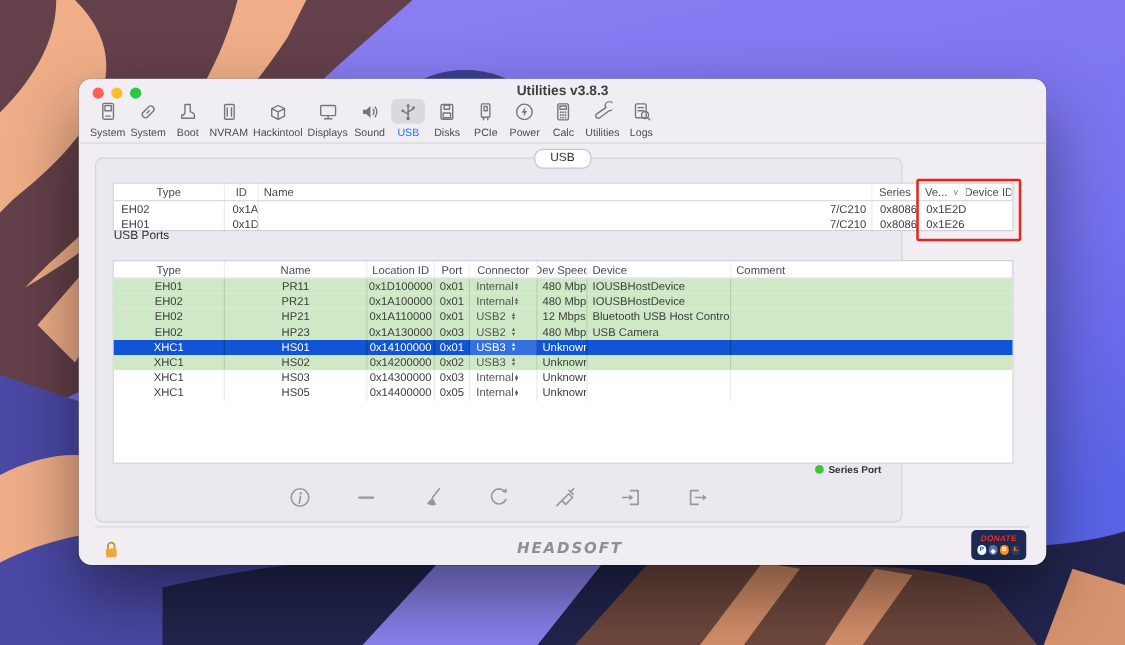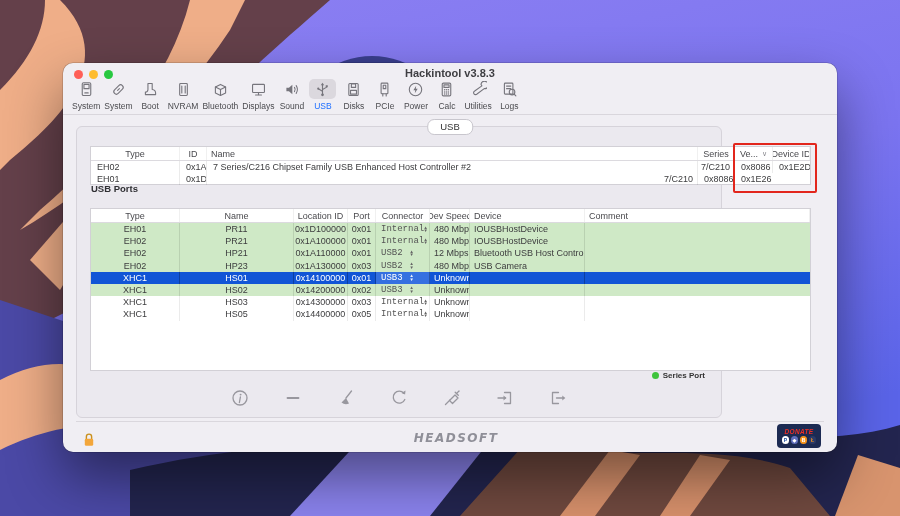--- a/index.html
+++ b/index.html
@@ -45,28 +45,28 @@
   .hrow .cell.hleft{justify-content:flex-start;}
   .ctl-tbl .tblrow.drow{height:12px;}
   .ctl-tbl .drow .cell{padding-left:6px;}
   .ctl-tbl .drow .c3{justify-content:flex-end;padding-right:4px;}
   .port-tbl .tblrow.drow{height:12.2px;}
   .port-tbl .drow .c0,.port-tbl .drow .c1,.port-tbl .drow .c2,.port-tbl .drow .c3{justify-content:center;}
   .drow.green{background:#cfe9c6;}
   .drow.green .cell{border-right-color:rgba(0,0,0,.10);}
   .drow.selected{background:#1155d6;color:#fff;}
   .drow.selected .cell{border-right-color:rgba(0,0,0,.25);}
-  .cell.conn{justify-content:space-between;padding:0 16px 0 5px;color:#555;font-family:Liberation Mono, monospace;}
+  .cell.conn{justify-content:space-between;padding:0 16px 0 5px;color:#555;}
   .drow.selected .cell.conn{color:#fff;background:#3570e0;}
   .stepper{display:flex;flex-direction:column;font-size:4.5px;line-height:3.6px;color:#666;}
   .drow.selected .stepper{color:#eaf0ff;}
   .sort-ind{font-size:7px;color:#8a8a90;margin-left:4px;}
   .annotation-box{position:absolute;top:-4px;width:80px;height:46px;
     border:2px solid #e2261c;border-radius:2px;pointer-events:none;z-index:2;}
-  .section-label{position:absolute;left:14px;top:56px;font-size:9.5px;font-weight:bold;color:#2f2f33;}
+  .section-label{position:absolute;left:14px;top:56px;font-size:9.5px;font-weight:normal;color:#2f2f33;}
   
   .legend{position:absolute;right:16px;top:244px;display:flex;align-items:center;gap:4px;}
   .legend-dot{width:7px;height:7px;border-radius:50%;background:#3ec43c;}
   .legend-lbl{font-size:8px;font-weight:bold;color:#333;}
   .actions{position:absolute;left:0;right:0;top:260px;display:flex;justify-content:center;gap:31px;}
   .action{width:22px;height:22px;color:#98979e;display:flex;align-items:center;justify-content:center;}
   .action svg{width:20px;height:20px;}
   
   .footer-divider{position:absolute;top:358px;left:13px;right:13px;height:1px;background:#dad7dd;}
   .lock{position:absolute;left:19px;top:368px;width:14px;height:17px;}
@@ -113,21 +113,21 @@
     <path d="M660,516 L700,455 L730,460 L690,516 Z" fill="#d8916c"></path>
     <path d="M835,516 L858,455 L900,468 L900,516 Z" fill="#d8946e"></path>
   </svg>
 
   <div class="window">
     <div class="traffic">
       <span class="t-red"></span>
       <span class="t-yellow"></span>
       <span class="t-green"></span>
     </div>
-    <div class="win-title">Hackintool v3.8.3</div>
+    <div class="win-title">Utilities v3.8.3</div>
 
     <div class="toolbar">
         <div class="tb-item">
           <span class="iconwrap">
             <svg viewBox="0 0 20 20">
               <rect x="5" y="2" width="10" height="15" rx="1.5" fill="none" stroke="currentColor" stroke-width="1.3" stroke-linecap="round" stroke-linejoin="round"></rect>
               <rect x="7" y="4" width="6" height="5" fill="none" stroke="currentColor" stroke-width="1.3" stroke-linecap="round" stroke-linejoin="round"></rect>
               <line x1="8" y1="14" x2="12" y2="14" fill="none" stroke="currentColor" stroke-width="1.3" stroke-linecap="round" stroke-linejoin="round"></line>
             </svg>
           </span>
@@ -162,21 +162,21 @@
           </span>
           <span class="tb-lbl">NVRAM</span>
         </div>
         <div class="tb-item">
           <span class="iconwrap">
             <svg viewBox="0 0 20 20">
               <path d="M4,7 l6,-3 6,3 v7 l-6,3 -6,-3 Z" fill="none" stroke="currentColor" stroke-width="1.3" stroke-linecap="round" stroke-linejoin="round"></path>
               <path d="M4,7 l6,3 6,-3 M10,10 v7" fill="none" stroke="currentColor" stroke-width="1.3" stroke-linecap="round" stroke-linejoin="round"></path>
             </svg>
           </span>
-          <span class="tb-lbl">Bluetooth</span>
+          <span class="tb-lbl">Hackintool</span>
         </div>
         <div class="tb-item">
           <span class="iconwrap">
             <svg viewBox="0 0 20 20">
               <rect x="3" y="4" width="14" height="9.5" rx="1" fill="none" stroke="currentColor" stroke-width="1.3" stroke-linecap="round" stroke-linejoin="round"></rect>
               <line x1="10" y1="13.5" x2="10" y2="16" fill="none" stroke="currentColor" stroke-width="1.3" stroke-linecap="round" stroke-linejoin="round"></line>
               <line x1="6.5" y1="16.5" x2="13.5" y2="16.5" fill="none" stroke="currentColor" stroke-width="1.3" stroke-linecap="round" stroke-linejoin="round"></line>
             </svg>
           </span>
           <span class="tb-lbl">Displays</span>
@@ -287,21 +287,20 @@
             <div class="cell c1">ID</div>
             <div class="cell c2 hleft">Name</div>
             <div class="cell c3">Series</div>
             <div class="cell c4">Ve...<span class="sort-ind">∨</span></div>
             <div class="cell c5">Device ID</div>
           </div>
         <div>
             <div class="tblrow ctl-grid drow">
               <div class="cell c0">EH02</div>
               <div class="cell c1">0x1A</div>
-              <div class="cell c2">7 Series/C216 Chipset Family USB Enhanced Host Controller #2</div>
               <div class="cell c3">7/C210</div>
               <div class="cell c4">0x8086</div>
               <div class="cell c5">0x1E2D</div>
             </div>
             <div class="tblrow ctl-grid drow">
               <div class="cell c0">EH01</div>
               <div class="cell c1">0x1D</div>
               <div class="cell c3">7/C210</div>
               <div class="cell c4">0x8086</div>
               <div class="cell c5">0x1E26</div>

